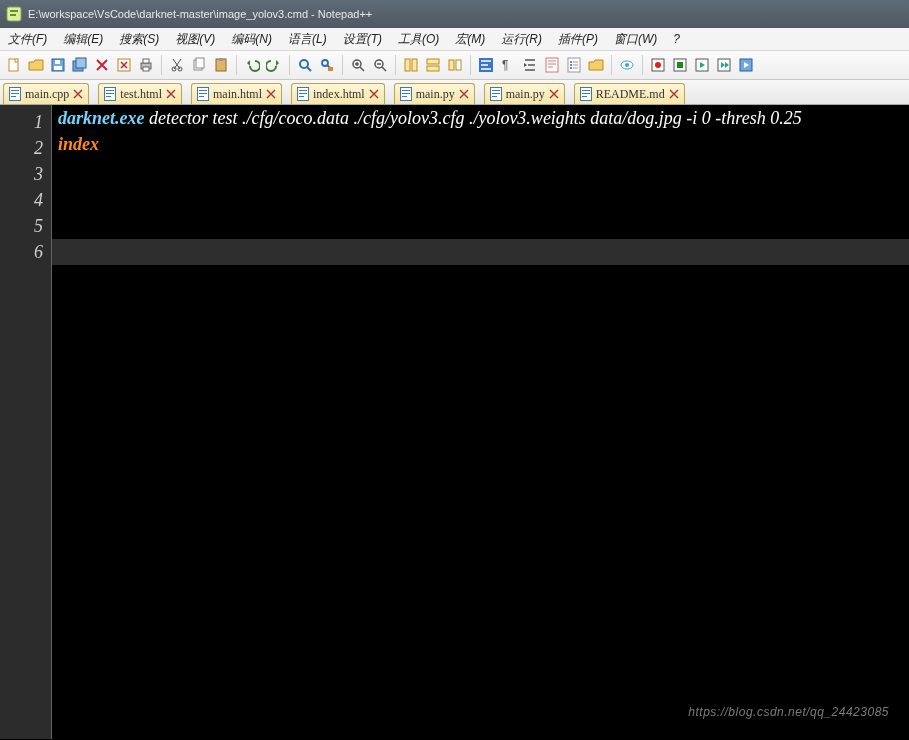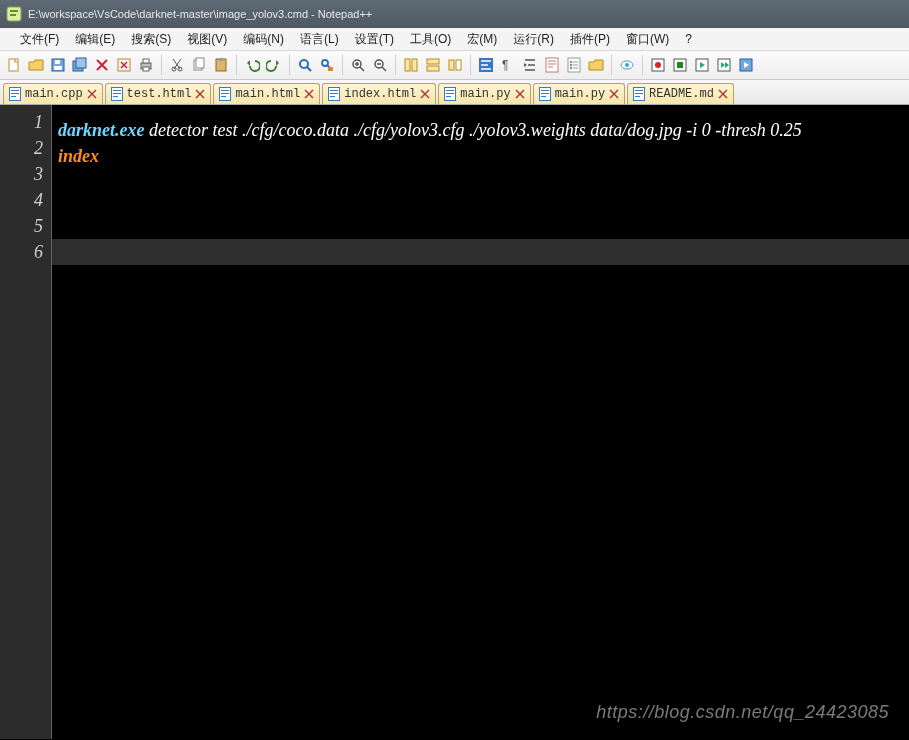--- a/index.html
+++ b/index.html
@@ -1,38 +1,38 @@
 <!DOCTYPE html>
 <html><head>
 <meta charset="utf-8">
 <style>
   html,body{margin:0;padding:0;width:909px;height:740px;font-family:"Microsoft YaHei",Tahoma,sans-serif;font-size:12px;background:#000;overflow:hidden;}
   .window{width:909px;height:740px;background:#000;}
   .titlebar{height:28px;background:linear-gradient(#5e6a76,#4f5963);display:flex;align-items:center;padding:0 6px;color:#e8e8e8;}
   .titlebar .app-icon{width:16px;height:16px;margin-right:6px;}
   .titlebar .title-text{flex:1;font-size:11px;}
-  .menubar{height:22px;background:#f4f4f4;border-bottom:1px solid #d8d8d8;display:flex;align-items:center;padding:0 12px;color:#222;}
+  .menubar{height:22px;background:#f4f4f4;border-bottom:1px solid #d8d8d8;display:flex;align-items:center;padding:0 0;color:#222;font-style:italic;}
   .menubar span{padding:2px 8px;cursor:default;}
   .toolbar{height:28px;background:linear-gradient(#fbfbfb,#eeeeee);border-bottom:1px solid #c9c9c9;display:flex;align-items:center;padding:0 4px;gap:2px;}
   .tb-btn{width:20px;height:20px;display:flex;align-items:center;justify-content:center;border-radius:2px;}
   .tb-btn svg{width:16px;height:16px;display:block;}
   .tb-sep{width:1px;height:20px;background:#cfcfcf;margin:0 3px;}
-  .tabbar{height:24px;background:linear-gradient(#f8f8f8,#e8e8e8);border-bottom:1px solid #a8a8a8;display:flex;align-items:flex-end;padding:0 3px;gap:2px;font-family:Liberation Mono, monospace;font-size:12px;}
+  .tabbar{height:24px;background:linear-gradient(#f8f8f8,#e8e8e8);border-bottom:1px solid #a8a8a8;display:flex;align-items:flex-end;padding:0 3px;gap:9px;font-family:Liberation Serif, serif;font-size:12px;}
   .file-tab{height:20px;background:linear-gradient(#fdf5d7,#f6e6a8);border:1px solid #b9a45a;border-bottom:none;border-radius:3px 3px 0 0;display:flex;align-items:center;padding:0 5px;gap:4px;color:#333;}
   .tab-doc-icon{width:12px;height:14px;}
   .tab-close{width:10px;height:10px;}
   .editor{display:flex;width:909px;height:634px;background:#000;}
   .gutter{width:52px;background:#2c2c2c;border-right:1px solid #646464;text-align:right;padding:4px 8px 0 0;box-sizing:border-box;font-family:"Comic Sans MS","Segoe Script",cursive;font-size:18px;color:#d0d0d0;font-style:italic;line-height:26px;}
-  .code{flex:1;position:relative;padding:12px 6px 0 6px;font-family:"Comic Sans MS","Segoe Script",cursive;font-size:18px;line-height:26px;font-style:italic;}
+  .code{flex:1;position:relative;padding:0 6px 0 6px;font-family:"Comic Sans MS","Segoe Script",cursive;font-size:18px;line-height:26px;font-style:italic;}
   .code .line{height:26px;white-space:pre;}
   .t-ident{color:#6fd6ff;font-weight:bold;}
   .t-white{color:#ffffff;}
   .t-key{color:#ff8c1a;font-weight:bold;}
   .current-line-bg{position:absolute;left:0;right:0;height:26px;top:134px;background:#2e2e2e;}
-  .watermark{position:absolute;right:20px;bottom:14px;color:rgba(220,220,220,0.55);font-family:sans-serif;font-size:18px;letter-spacing:0.5px;}
+  .watermark{position:absolute;right:20px;bottom:14px;color:rgba(220,220,220,0.55);font-family:sans-serif;font-size:12px;letter-spacing:0.5px;}
 </style>
 </head>
 <body>
 
 <div class="window">
 
   <div class="titlebar">
     <svg class="app-icon" viewBox="0 0 16 16">
         <rect x="1" y="1" width="14" height="14" rx="2" fill="#d9f0a3" stroke="#8aa34a"></rect>
         <rect x="4" y="4" width="8" height="2" fill="#6a8f1f"></rect>

